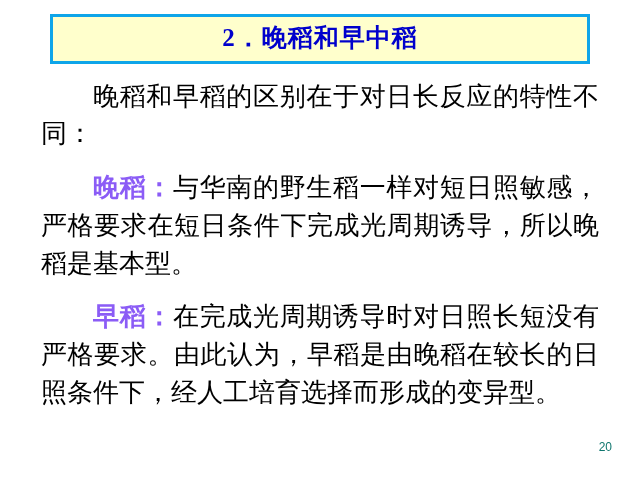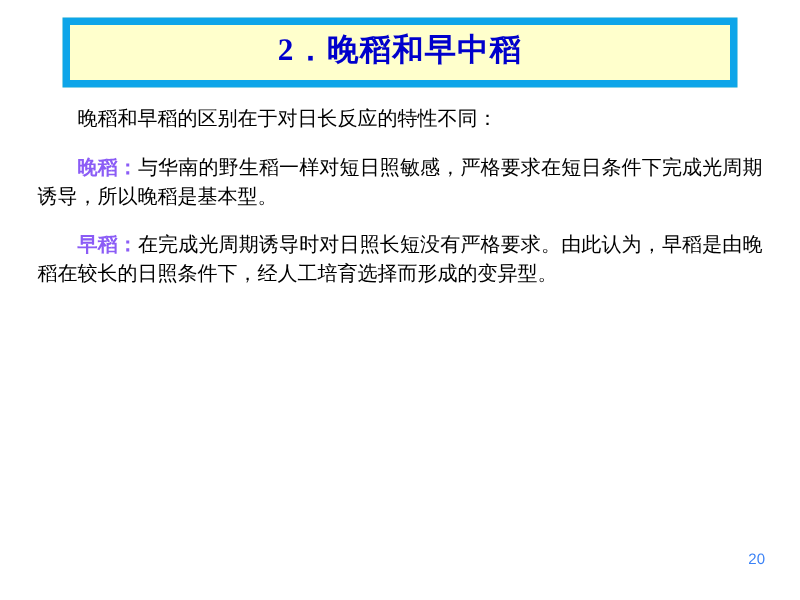--- a/index.html
+++ b/index.html
@@ -15,39 +15,39 @@
   }
   .slide {
     position: relative;
     width: 640px;
     height: 480px;
     box-sizing: border-box;
     padding: 14px 22px 0 22px;
   }
   .title-bar {
     background: #ffffcc;
-    border: 6px solid #0ea5e9;
+    border: 3px solid #0ea5e9;
     text-align: center;
     padding: 7px 0 9px 0;
     margin: 0 28px 0 28px;
   }
   .title-text {
     color: #0000cc;
     font-size: 25px;
     font-weight: bold;
     letter-spacing: 1px;
     line-height: 1.1;
   }
   .body {
     margin-top: 14px;
     padding: 0 8px 0 8px;
   }
   p {
-    margin: 0;
-    font-size: 16px;
+    margin: 11px;
+    font-size: 26px;
     line-height: 1.46;
     color: #000000;
     text-align: justify;
   }
   p.intro {
     text-indent: 2em;
     margin-bottom: 16px;
   }
   p.para {
     text-indent: 2em;
@@ -55,21 +55,21 @@
   }
   .kw {
     color: #8b5cf6;
     font-weight: bold;
   }
   .pagenum {
     position: absolute;
     right: 28px;
     bottom: 26px;
     font-size: 12px;
-    color: #3b82f6;
+    color: #0f766e;
     font-family: "Liberation Sans", sans-serif;
   }
 </style>
 </head>
 <body>
 
 <div class="slide">
 
   <div class="title-bar">
     <div class="title-text">2．晚稻和早中稻</div>

